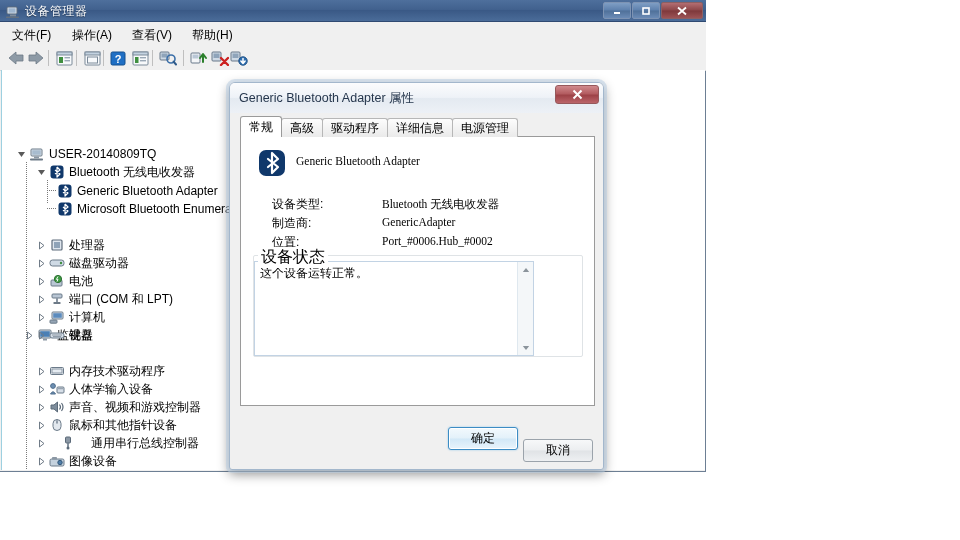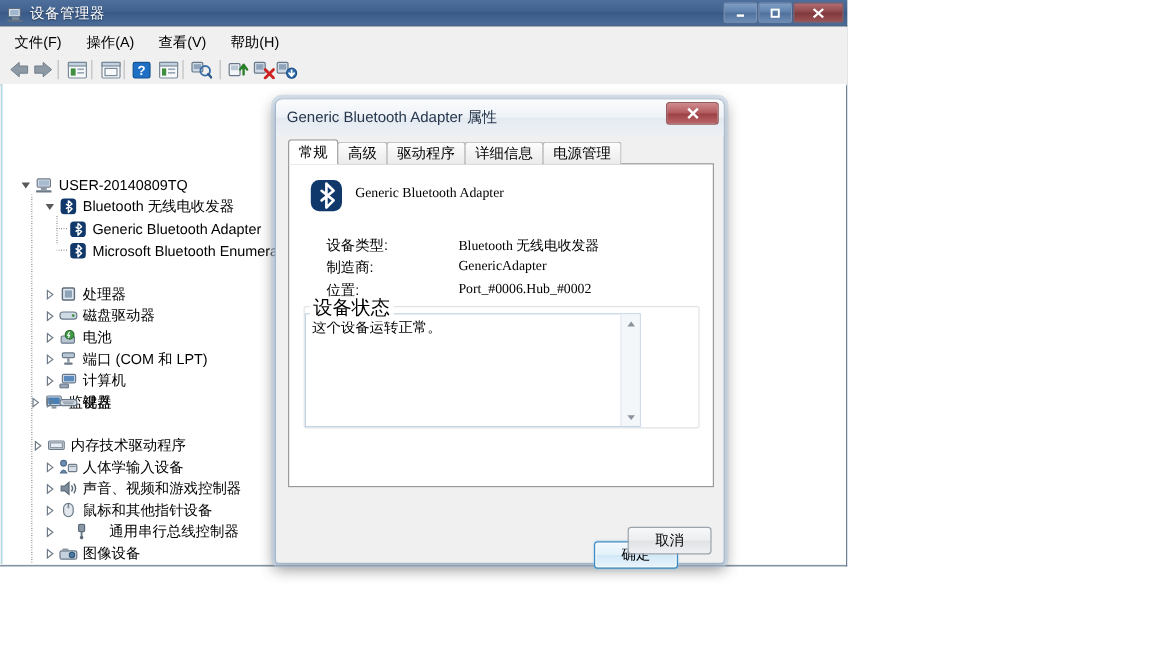--- a/index.html
+++ b/index.html
@@ -579,21 +579,21 @@
       <span class="ticon">
         <svg width="16" height="12" viewBox="0 0 16 12">
           <rect x="1" y="4" width="14" height="5" rx="2" fill="#d6dee7" stroke="#6b7a89"></rect>
           <rect x="3" y="5.5" width="10" height="1" fill="#8b97a4"></rect>
           <rect x="4" y="7" width="8" height="0.9" fill="#8b97a4"></rect>
         </svg>
       </span>
       <span class="tlabel">键盘</span>
     </div>
 
-    <div class="tree-row" style="left:24px; top:292px;justify-content:flex-end;">
+    <div class="tree-row" style="left:34px; top:292px;justify-content:flex-end;">
       <span class="tw">
         <svg width="9" height="9" viewBox="0 0 9 9">
             <path d="M2.5 1 L2.5 8 L7 4.5 Z" fill="none" stroke="#6f7b87" stroke-width="1"></path>
           </svg>
       </span>
       <span class="ticon">
         <svg width="16" height="12" viewBox="0 0 16 12">
           <rect x="1.5" y="2.5" width="13" height="7" rx="1" fill="#e6ecf2" stroke="#6b7a89"></rect>
           <rect x="3" y="4" width="10" height="4" fill="none" stroke="#8b97a4"></rect>
         </svg>
@@ -738,16 +738,16 @@
             <svg width="8" height="6" viewBox="0 0 8 6">
                 <path d="M4 5 L0.8 1 L7.2 1 Z" fill="#8b949c"></path>
               </svg>
           </span>
         </div>
       </div>
     </div>
 
   </div>
 
-  <span class="dlg-btn default" style="left:218px; top:368px;margin-left:47px;">确定</span>
+  <span class="dlg-btn default" style="left:218px; top:344px;">确定</span>
   <span class="dlg-btn" style="left:293px; top:356px;">取消</span>
 
 </div>
 
 </body></html>

